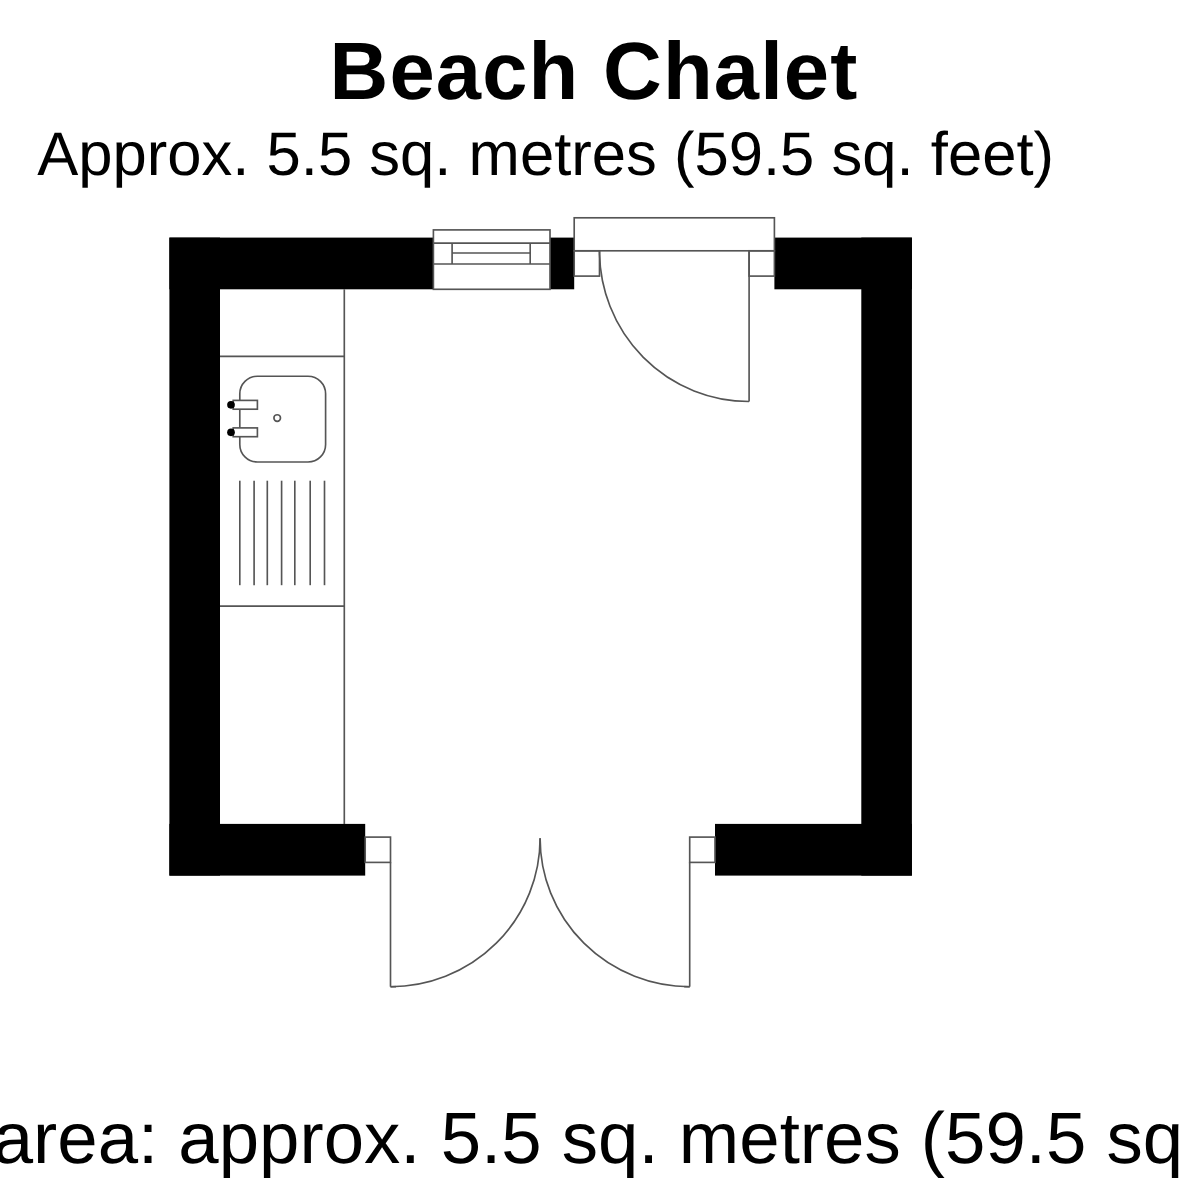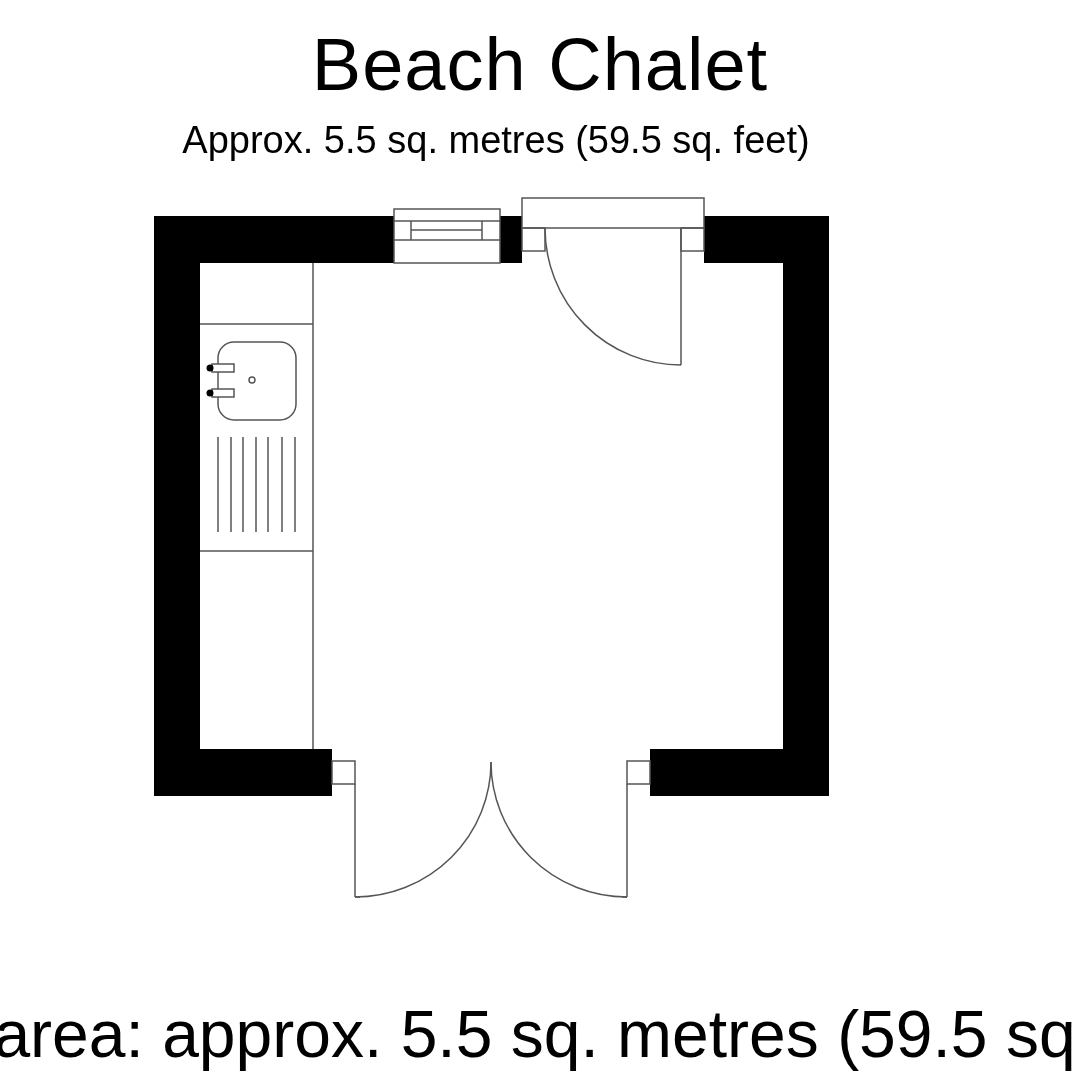--- a/index.html
+++ b/index.html
@@ -1,18 +1,18 @@
 <!DOCTYPE html>
 <html><head>
 <meta charset="utf-8">
 <style>
   html, body { margin: 0; padding: 0; background: #ffffff; }
   body { width: 1080px; height: 1080px; position: relative; overflow: hidden; font-family: "Liberation Sans", sans-serif; }
-  .title { position: absolute; top: 22px; left: 0; width: 1080px; text-align: center; font-weight: normal; font-size: 74px; color: #000; letter-spacing: 1px; line-height: 86px; }
-  .subtitle { position: absolute; top: 114px; left: 0; width: 992px; text-align: center; font-size: 38px; color: #000; line-height: 52px; }
+  .title { position: absolute; top: 22px; left: 0; width: 1080px; text-align: center; font-weight: bold; font-size: 74px; color: #000; letter-spacing: 1px; line-height: 86px; }
+  .subtitle { position: absolute; top: 114px; left: 0; width: 992px; text-align: center; font-size: 56px; color: #000; line-height: 52px; }
   .footer { position: absolute; top: 996px; left: 540px; transform: translateX(-50%); white-space: nowrap; font-size: 66px; color: #000; line-height: 76px; }
   svg.plan { position: absolute; left: 0; top: 0; }
 </style>
 </head>
 <body>
 
 <div class="title">Beach Chalet</div>
 <div class="subtitle">Approx. 5.5 sq. metres (59.5 sq. feet)</div>
 
 <svg class="plan" width="1080" height="1080" viewBox="0 0 1080 1080">

